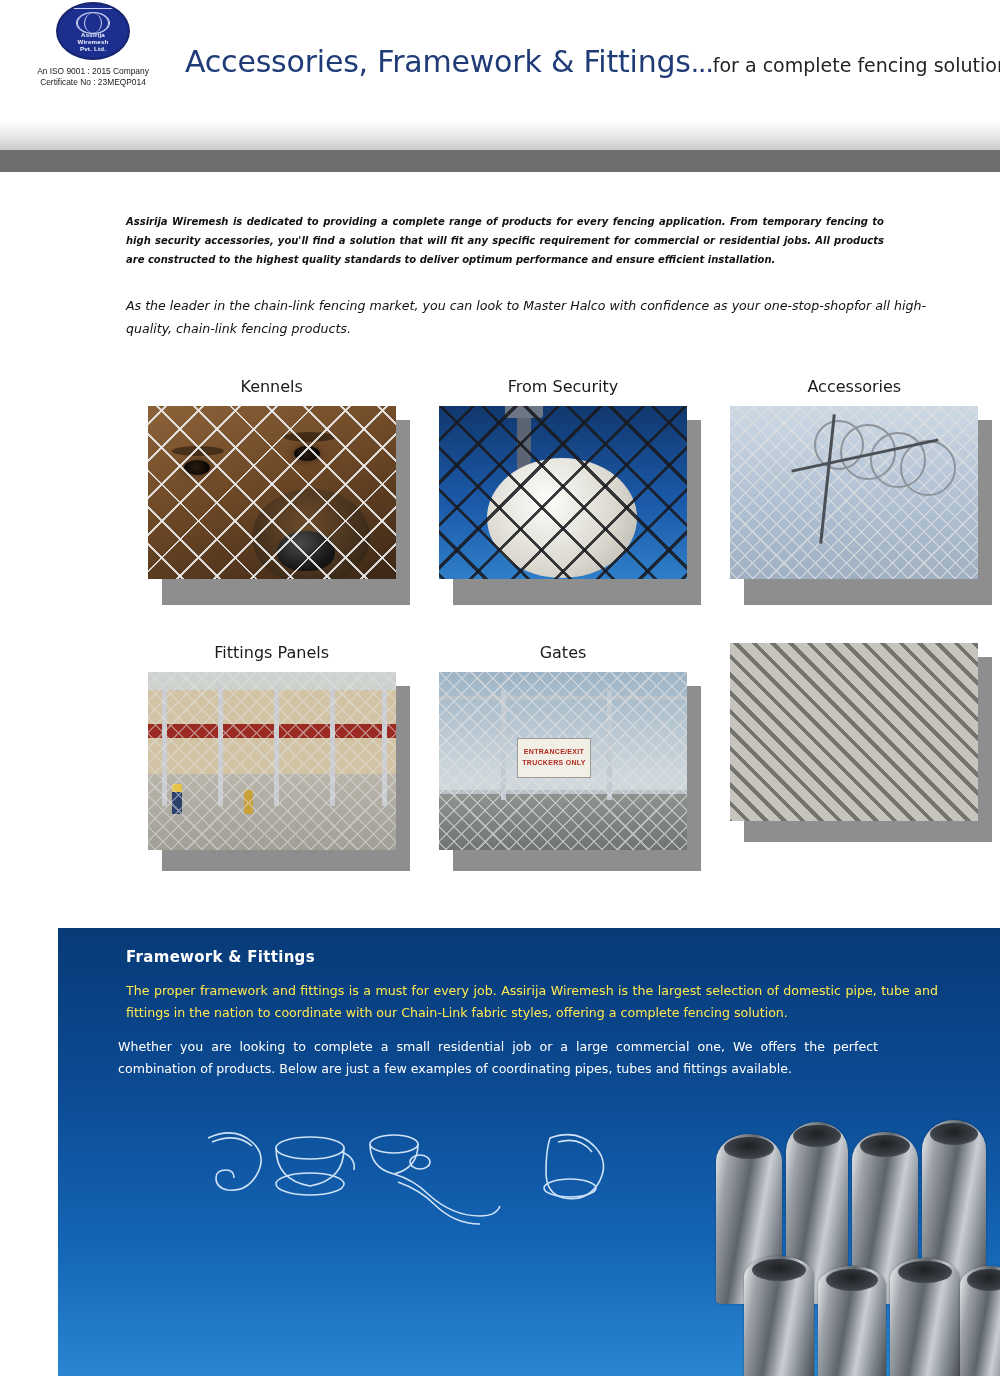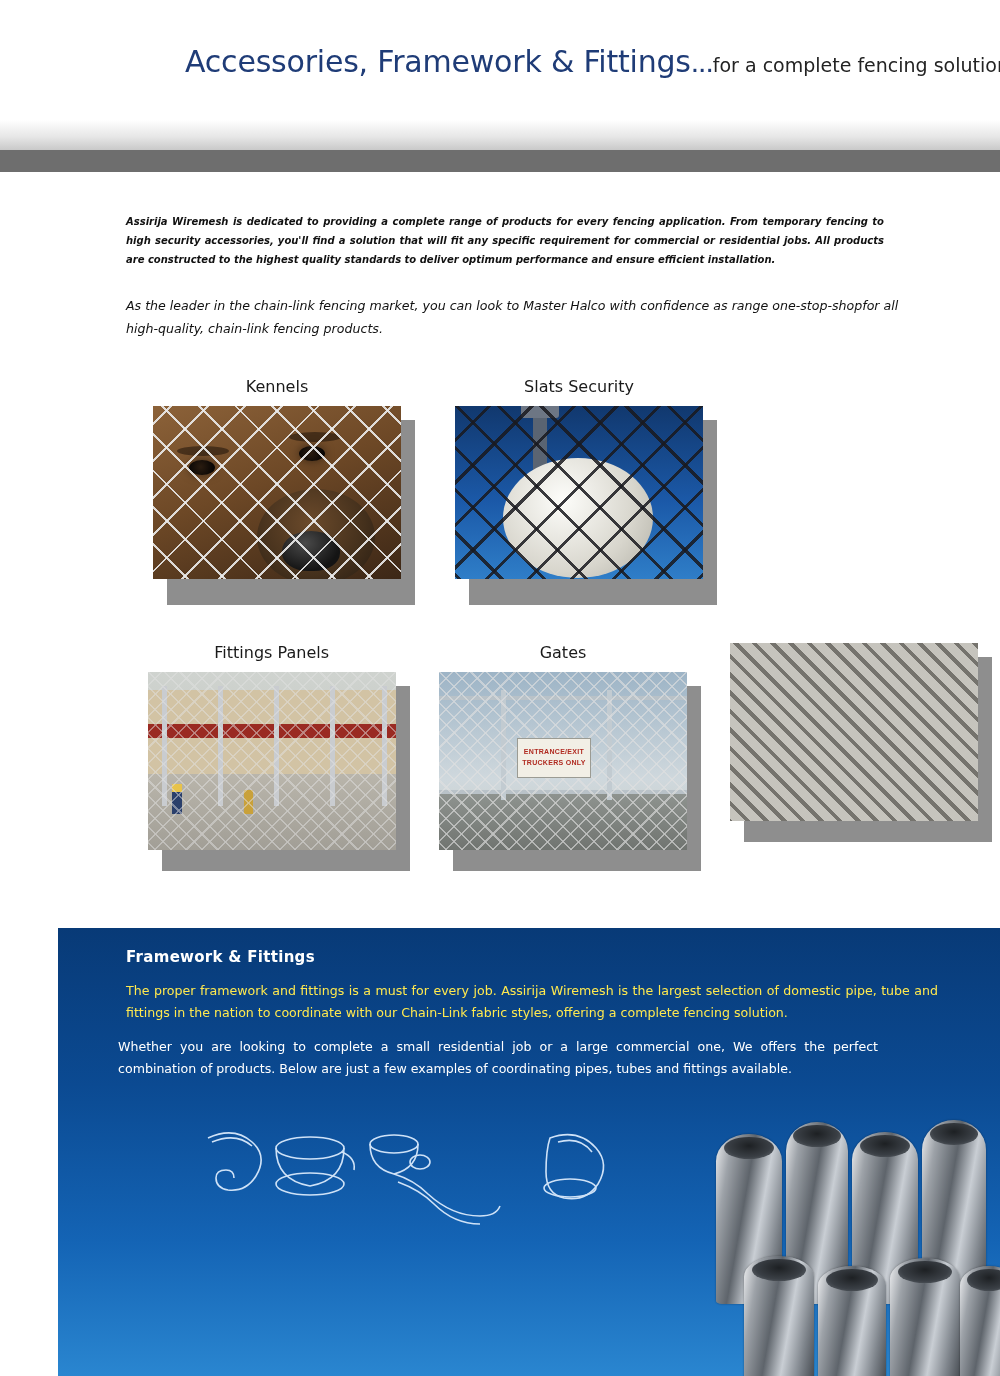--- a/index.html
+++ b/index.html
@@ -307,36 +307,51 @@
     width: 76%; height: 22px;
     border-radius: 50%;
     background: radial-gradient(ellipse at 50% 40%, #1d2023 0%, #3a3f45 60%, #6b7178 100%);
   }
 </style>
 </head>
 <body>
 
 <div class="header">
 
+  <div class="logo-block">
+    <div class="logo-mark">
+      <div class="logo-circle">
+        <div class="bar"></div>
+        <div class="globe"></div>
+        <div class="logo-name">
+          <div>Assirija</div>
+          <div>Wiremesh</div>
+          <div>Pvt. Ltd.</div>
+        </div>
+      </div>
+    </div>
+    <div class="logo-sub1">An ISO 9001 : 2015 Company</div>
+    <div class="logo-sub2">Certificate No : 23MEQP014</div>
+  </div>
 
   <div class="header-title">
     <span class="main">Accessories, Framework &amp; Fittings</span><span class="dots">...</span><span class="sub">for a complete fencing solution</span>
   </div>
 </div>
 
 <div class="band-grad"></div>
 <div class="band-dark"></div>
 
 <div class="content">
 
   <div class="para-bold">
     <b>Assirija Wiremesh</b><span> is dedicated to providing a complete range of products for every fencing application. From temporary fencing to high security accessories,   you'll find a solution that will fit any specific requirement for commercial or residential jobs. All products are constructed to the highest quality standards to deliver optimum performance and ensure efficient installation.</span>
   </div>
 
-  <div class="para-reg">As the leader in the chain-link fencing market, you can look to Master Halco with confidence as range one-stop-shopfor all high-quality, chain-link fencing products.</div>
+  <div class="para-reg">As the leader in the chain-link fencing market, you can look to Master Halco with confidence as your one-stop-shopfor all high-quality, chain-link fencing products.</div>
 
   <div class="gallery">
 
     <div class="grid-row row1">
 
       <div class="cell c1">
         <div class="cell-caption">Kennels</div>
         <div class="shadowbox">
           <div class="shadow"></div>
           <div class="photo">
@@ -346,33 +361,49 @@
             <div class="dog-brow l"></div>
             <div class="dog-brow r"></div>
             <div class="dog-eye l"></div>
             <div class="dog-eye r"></div>
             <div class="mesh"></div>
           </div>
         </div>
       </div>
 
       <div class="cell c2">
-        <div class="cell-caption">Slats Security</div>
+        <div class="cell-caption">From Security</div>
         <div class="shadowbox">
           <div class="shadow"></div>
           <div class="photo">
             <div class="sky"></div>
             <div class="tower"></div>
             <div class="tower-top"></div>
             <div class="dish"></div>
             <div class="mesh dark"></div>
           </div>
         </div>
       </div>
 
+      <div class="cell c3">
+        <div class="cell-caption">Accessories</div>
+        <div class="shadowbox">
+          <div class="shadow"></div>
+          <div class="photo">
+            <div class="razor-sky"></div>
+            <div class="mesh fine" style="opacity:.75"></div>
+            <div class="razor-coil" style="left:110px; top:18px; width:56px; height:56px;"></div>
+            <div class="razor-coil" style="left:140px; top:26px; width:56px; height:56px;"></div>
+            <div class="razor-coil" style="left:170px; top:34px; width:56px; height:56px;"></div>
+            <div class="razor-coil" style="left:84px; top:14px; width:50px; height:50px;"></div>
+            <div style="position:absolute;left:96px;top:8px;width:3px;height:130px;background:#4b5056;transform:rotate(6deg);"></div>
+            <div style="position:absolute;left:60px;top:48px;width:150px;height:3px;background:#4b5056;transform:rotate(-12deg);"></div>
+          </div>
+        </div>
+      </div>
     </div>
 
     <div class="grid-row row2" style="margin-top:52px;">
 
       <div class="cell c1">
         <div class="cell-caption">Fittings Panels</div>
         <div class="shadowbox">
           <div class="shadow"></div>
           <div class="photo">
             <div class="site-sky"></div>

